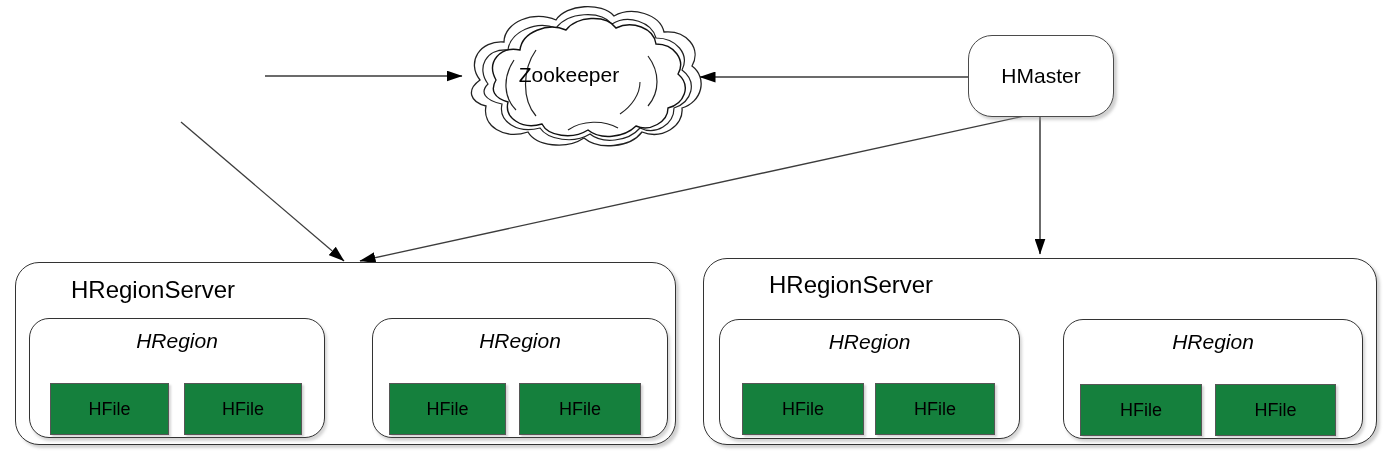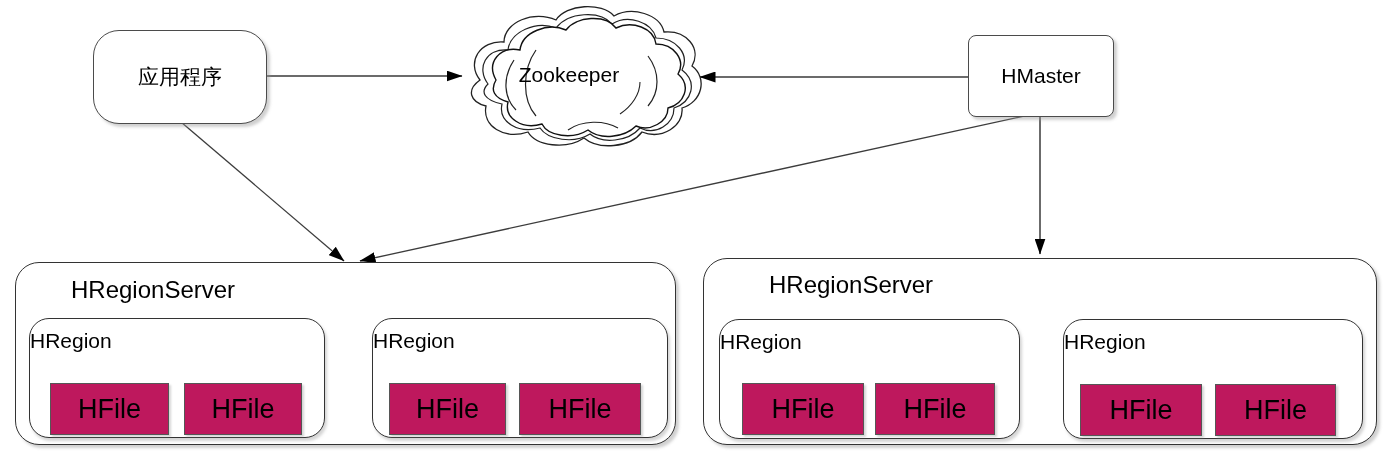--- a/index.html
+++ b/index.html
@@ -16,21 +16,21 @@
   
   .node{
     position:absolute;z-index:1;
     background:#fff;
     border:1.6px solid #4b4b4b;
     display:flex;align-items:center;justify-content:center;
     font-size:21px;
     box-shadow:3px 3px 3px rgba(150,150,150,.45);
   }
   .node-app{left:93px;top:30px;width:172px;height:92px;border-radius:26px;}
-  .node-hmaster{left:968px;top:35px;width:144px;height:80px;border-radius:8px;}
+  .node-hmaster{left:968px;top:35px;width:144px;height:80px;border-radius:24px;}
   
   .cloud-wrap{position:absolute;left:452px;top:2px;width:256px;height:148px;z-index:1;}
   .cloud-label{
     position:absolute;left:117px;top:73px;transform:translate(-50%,-50%);
     font-size:21px;white-space:nowrap;
   }
   
   .server{
     position:absolute;z-index:1;
     background:#fff;border:1.4px solid #333;border-radius:24px;
@@ -43,26 +43,26 @@
   .server-2 > .server-label{left:65px;top:12px;}
   .region{
     position:absolute;
     background:#fff;border:1.4px solid #333;border-radius:20px;
     box-shadow:2px 3px 3px rgba(150,150,150,.4);
   }
   .s1-r1{left:13px;top:55px;width:294px;height:118px;}
   .s1-r2{left:356px;top:55px;width:294px;height:118px;}
   .s2-r1{left:15px;top:60px;width:299px;height:118px;}
   .s2-r2{left:359px;top:60px;width:298px;height:118px;}
-  .region-label{position:absolute;left:0;right:0;top:10px;text-align:left;font-size:21px;}
+  .region-label{position:absolute;left:0;right:0;top:10px;text-align:center;font-size:21px;font-style:italic;}
   .hfile{
     position:absolute;
-    background:#be185d;border:1.6px solid #565656;
+    background:#15803d;border:1.6px solid #565656;
     display:flex;align-items:center;justify-content:center;
-    font-size:27px;
+    font-size:18px;
     box-shadow:2px 2px 2px rgba(150,150,150,.4);
   }
   .s1-r1 .hfile-1{left:20px;top:64px;width:117px;height:50px;}
   .s1-r1 .hfile-2{left:154px;top:64px;width:116px;height:50px;}
   .s1-r2 .hfile-1{left:16px;top:64px;width:115px;height:50px;}
   .s1-r2 .hfile-2{left:146px;top:64px;width:120px;height:50px;}
   .s2-r1 .hfile-1{left:22px;top:63px;width:120px;height:50px;}
   .s2-r1 .hfile-2{left:155px;top:63px;width:118px;height:50px;}
   .s2-r2 .hfile-1{left:16px;top:64px;width:120px;height:50px;}
   .s2-r2 .hfile-2{left:151px;top:64px;width:119px;height:50px;}
@@ -78,23 +78,20 @@
         <path d="M0,0 L16,5.5 L0,11 Z" fill="#000000"></path>
       </marker>
     </defs>
     <line x1="265" y1="76" x2="462" y2="76" stroke="#6b6b6b" stroke-width="2" marker-end="url(#ah)"></line>
     <line x1="968" y1="77" x2="700" y2="77" stroke="#6b6b6b" stroke-width="2" marker-end="url(#ah)"></line>
     <line x1="181" y1="122" x2="344" y2="261" stroke="#3c3c3c" stroke-width="1.3" marker-end="url(#ah)"></line>
     <line x1="1024" y1="116" x2="360" y2="261" stroke="#3c3c3c" stroke-width="1.3" marker-end="url(#ah)"></line>
     <line x1="1040" y1="115" x2="1040" y2="254" stroke="#6b6b6b" stroke-width="2" marker-end="url(#ah)"></line>
   </svg>
 
-  <div class="node node-app">
-    <span>应用程序</span>
-  </div>
 
   <div class="cloud-wrap">
     <svg width="256" height="148" viewBox="0 0 256 148">
 
       <path d="M 28,78 C 14,60 28,38 52,40 C 52,20 82,8 104,18 C 114,2 150,0 162,14
                C 180,4 208,12 212,30 C 234,28 250,46 240,64 C 256,76 250,100 230,106
                C 232,124 210,138 190,130 C 178,146 146,148 132,136 C 114,148 84,144 76,130
                C 52,138 30,124 34,104 C 18,100 14,88 28,78 Z" fill="none" stroke="#222" stroke-width="1.3"></path>
       <path d="M 36,82 C 24,66 34,46 56,48 C 58,30 84,18 104,26 C 116,10 148,8 160,22
                C 176,12 200,20 204,36 C 224,36 238,52 230,68 C 246,80 240,100 222,106

